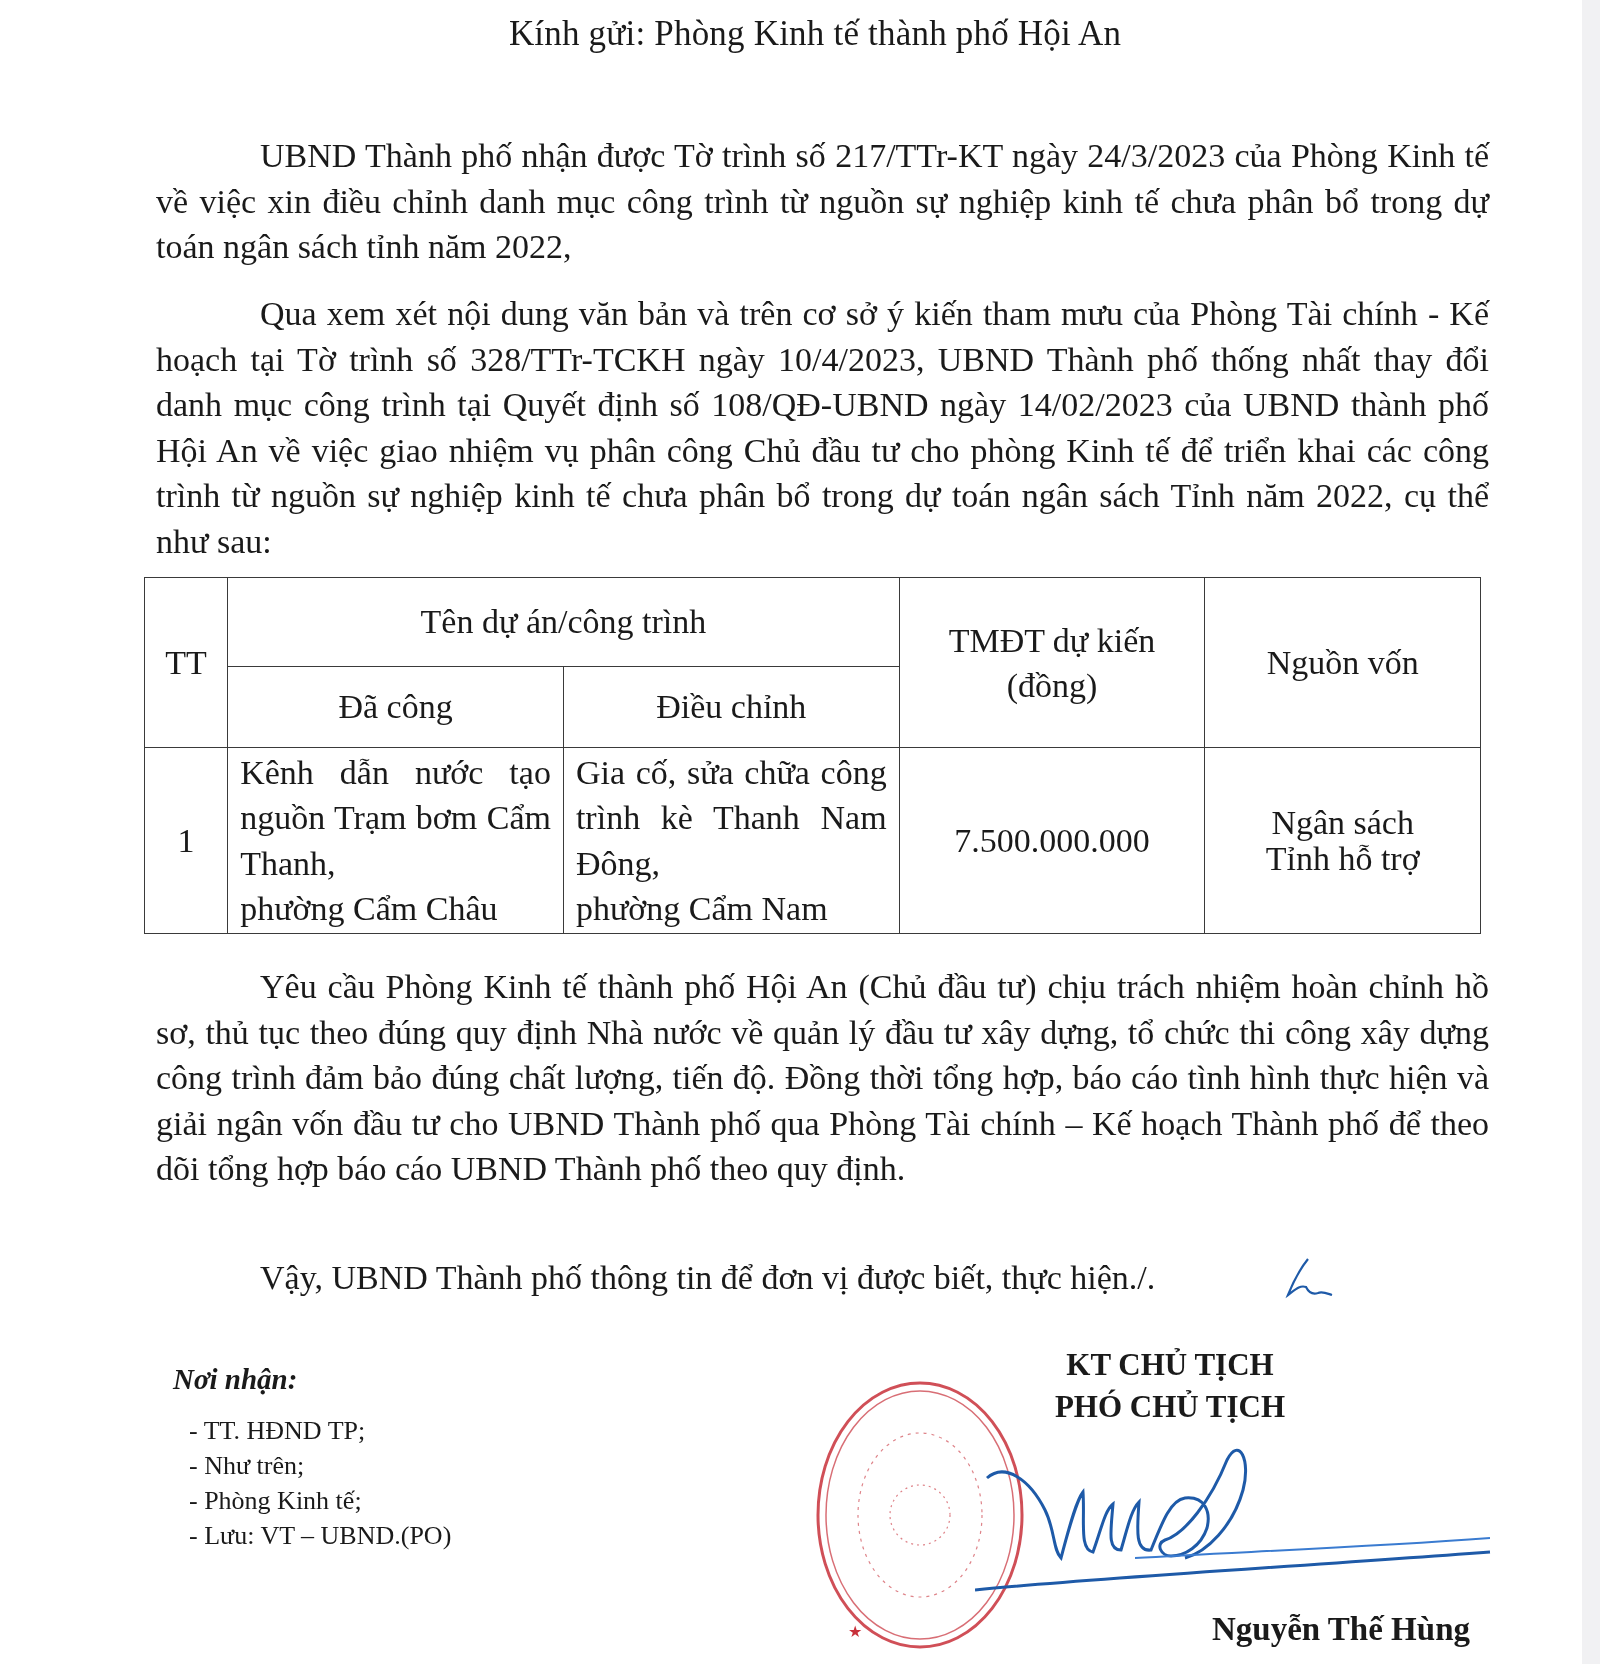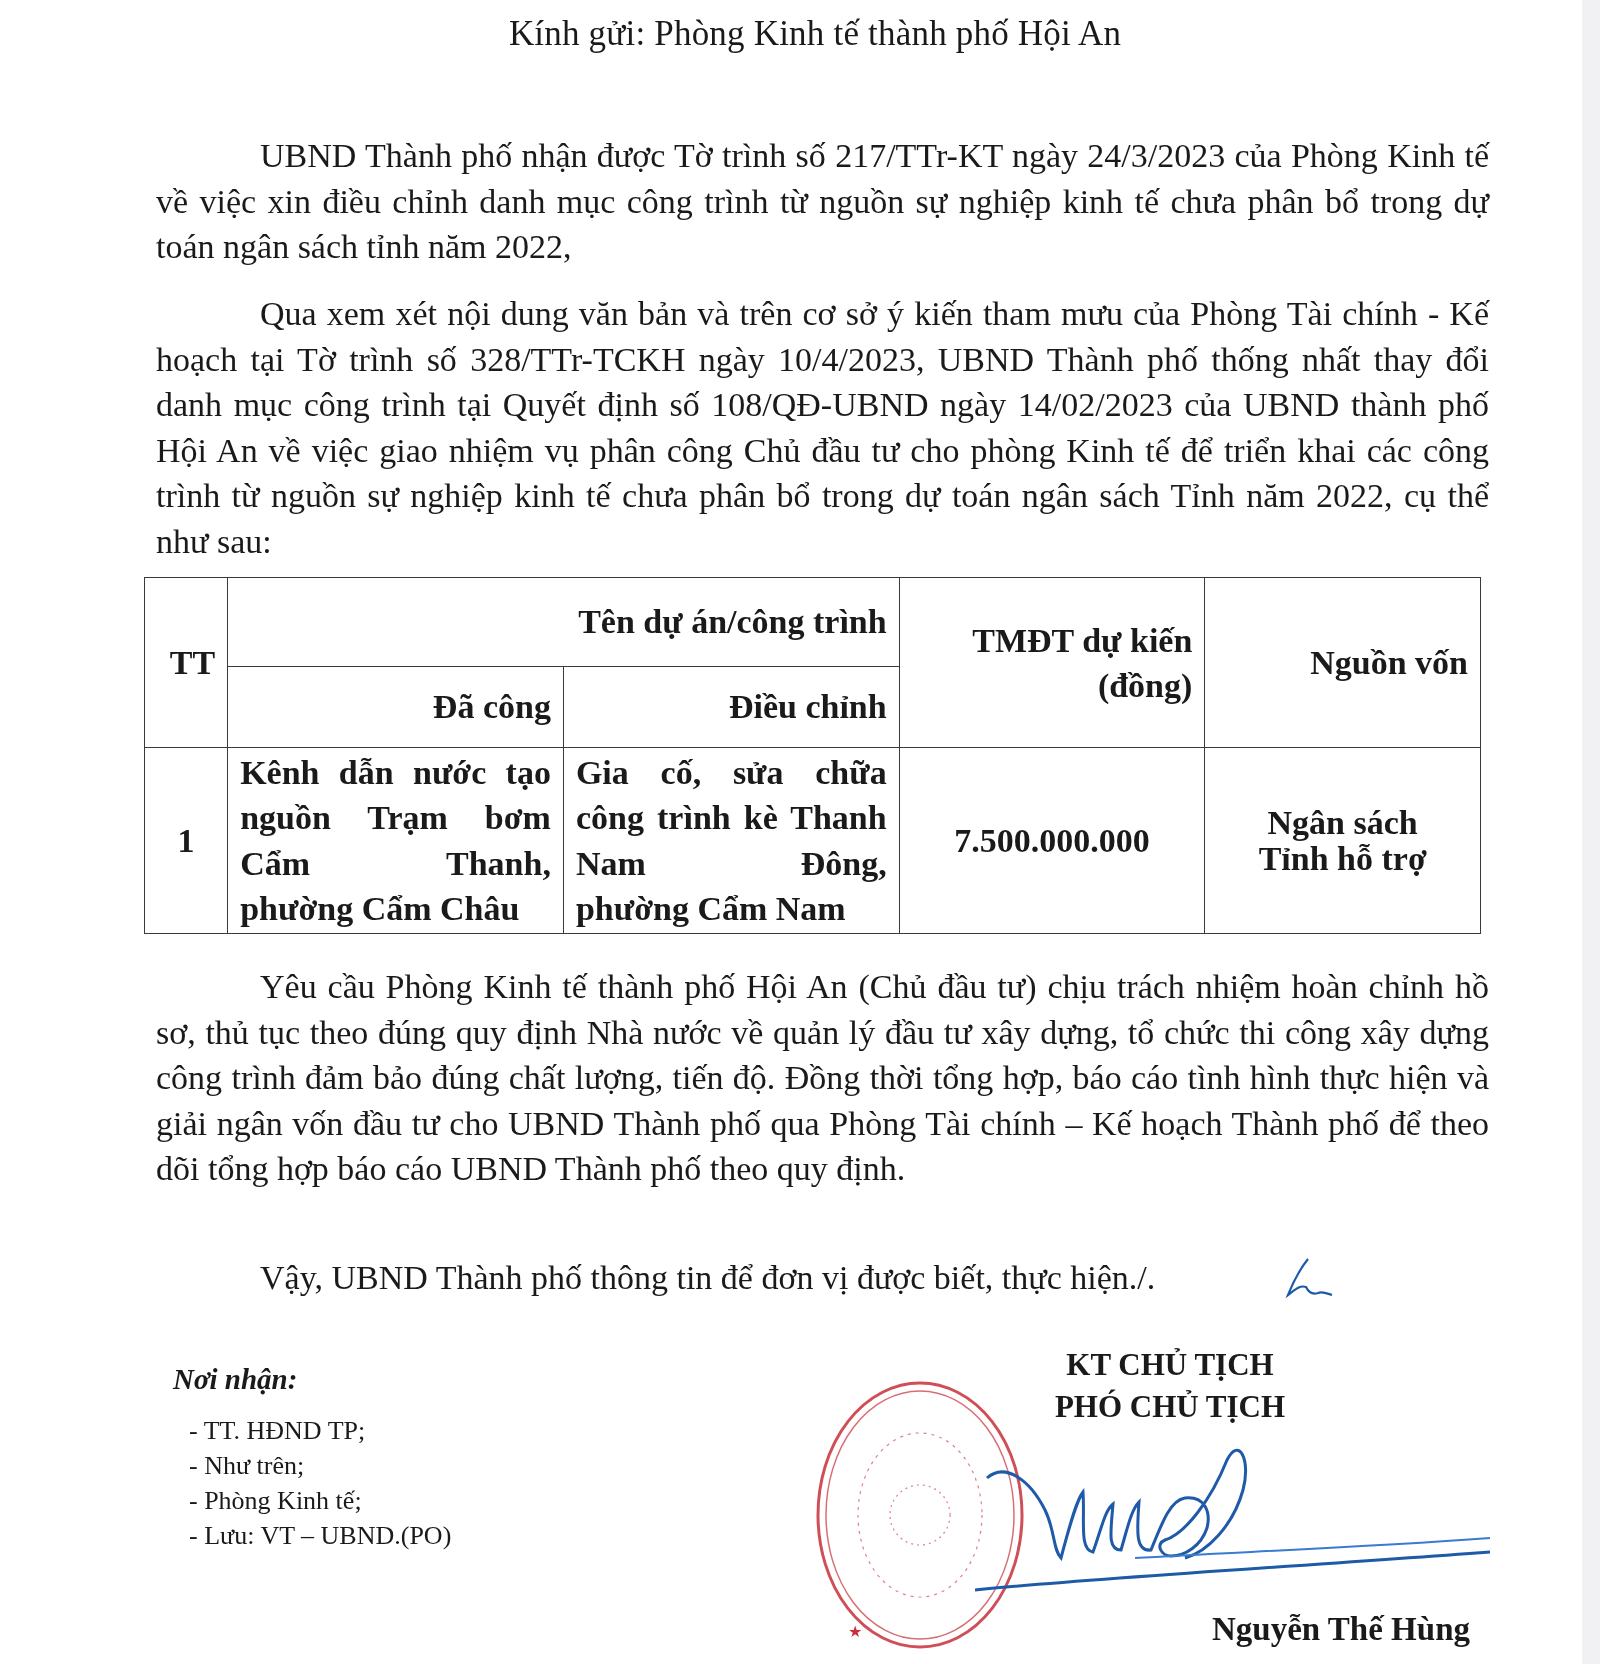--- a/index.html
+++ b/index.html
@@ -27,23 +27,23 @@
   .p1 { top: 123px; }
   .p2 { top: 281px; }
   .p3 { top: 954px; }
   .p4 { top: 1245px; }
 
   table.projects {
     position: absolute; left: 144px; top: 577px; width: 1337px;
     border-collapse: collapse; font-size: 34px;
   }
   table.projects th, table.projects td {
-    border: 1.5px solid #3a3a3a; padding: 0 12px; font-weight: bold;
+    border: 1.5px solid #3a3a3a; padding: 0 12px;
   }
-  table.projects th { font-weight: bold; text-align: right; }
+  table.projects th { font-weight: normal; text-align: center; }
   .h-tt { width: 58px; }
   .h-name { height: 88px; }
   .h-sub { height: 80px; }
   .h-tmdt { width: 280px; line-height: 45px; }
   .h-src { width: 250px; }
   td.c-tt { text-align: center; }
   td.c-just { text-align: justify; line-height: 45.5px; width: 310px; text-align-last: justify; }
   td.c-just .last { text-align-last: left; display: block; }
   td.c-center { text-align: center; line-height: 36px; }
   .row-data td { height: 185px; vertical-align: middle; }

